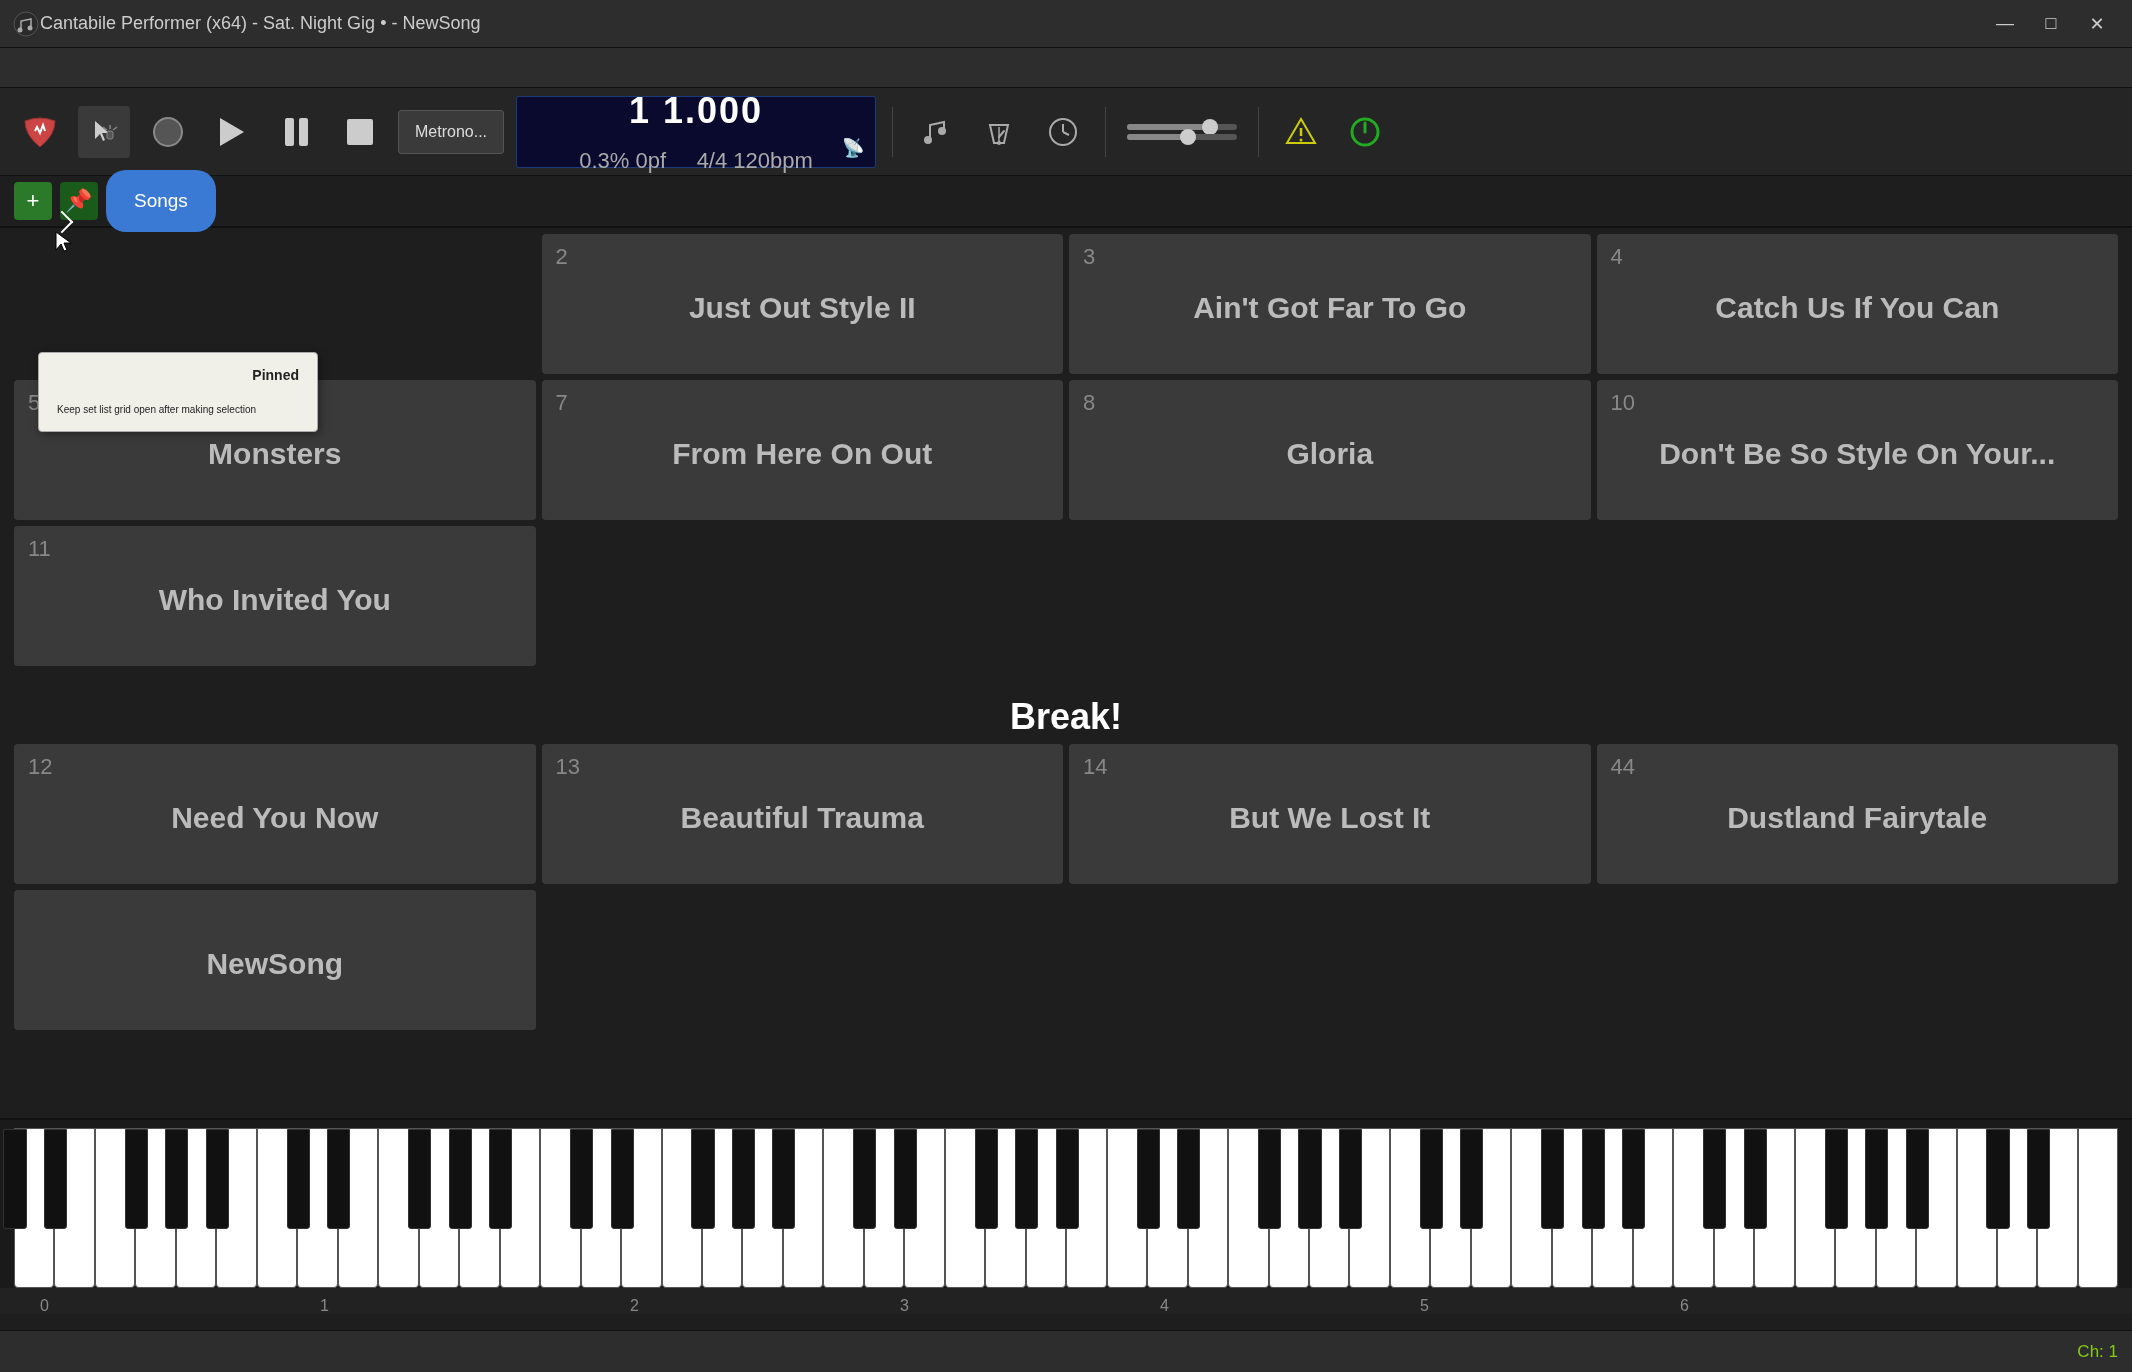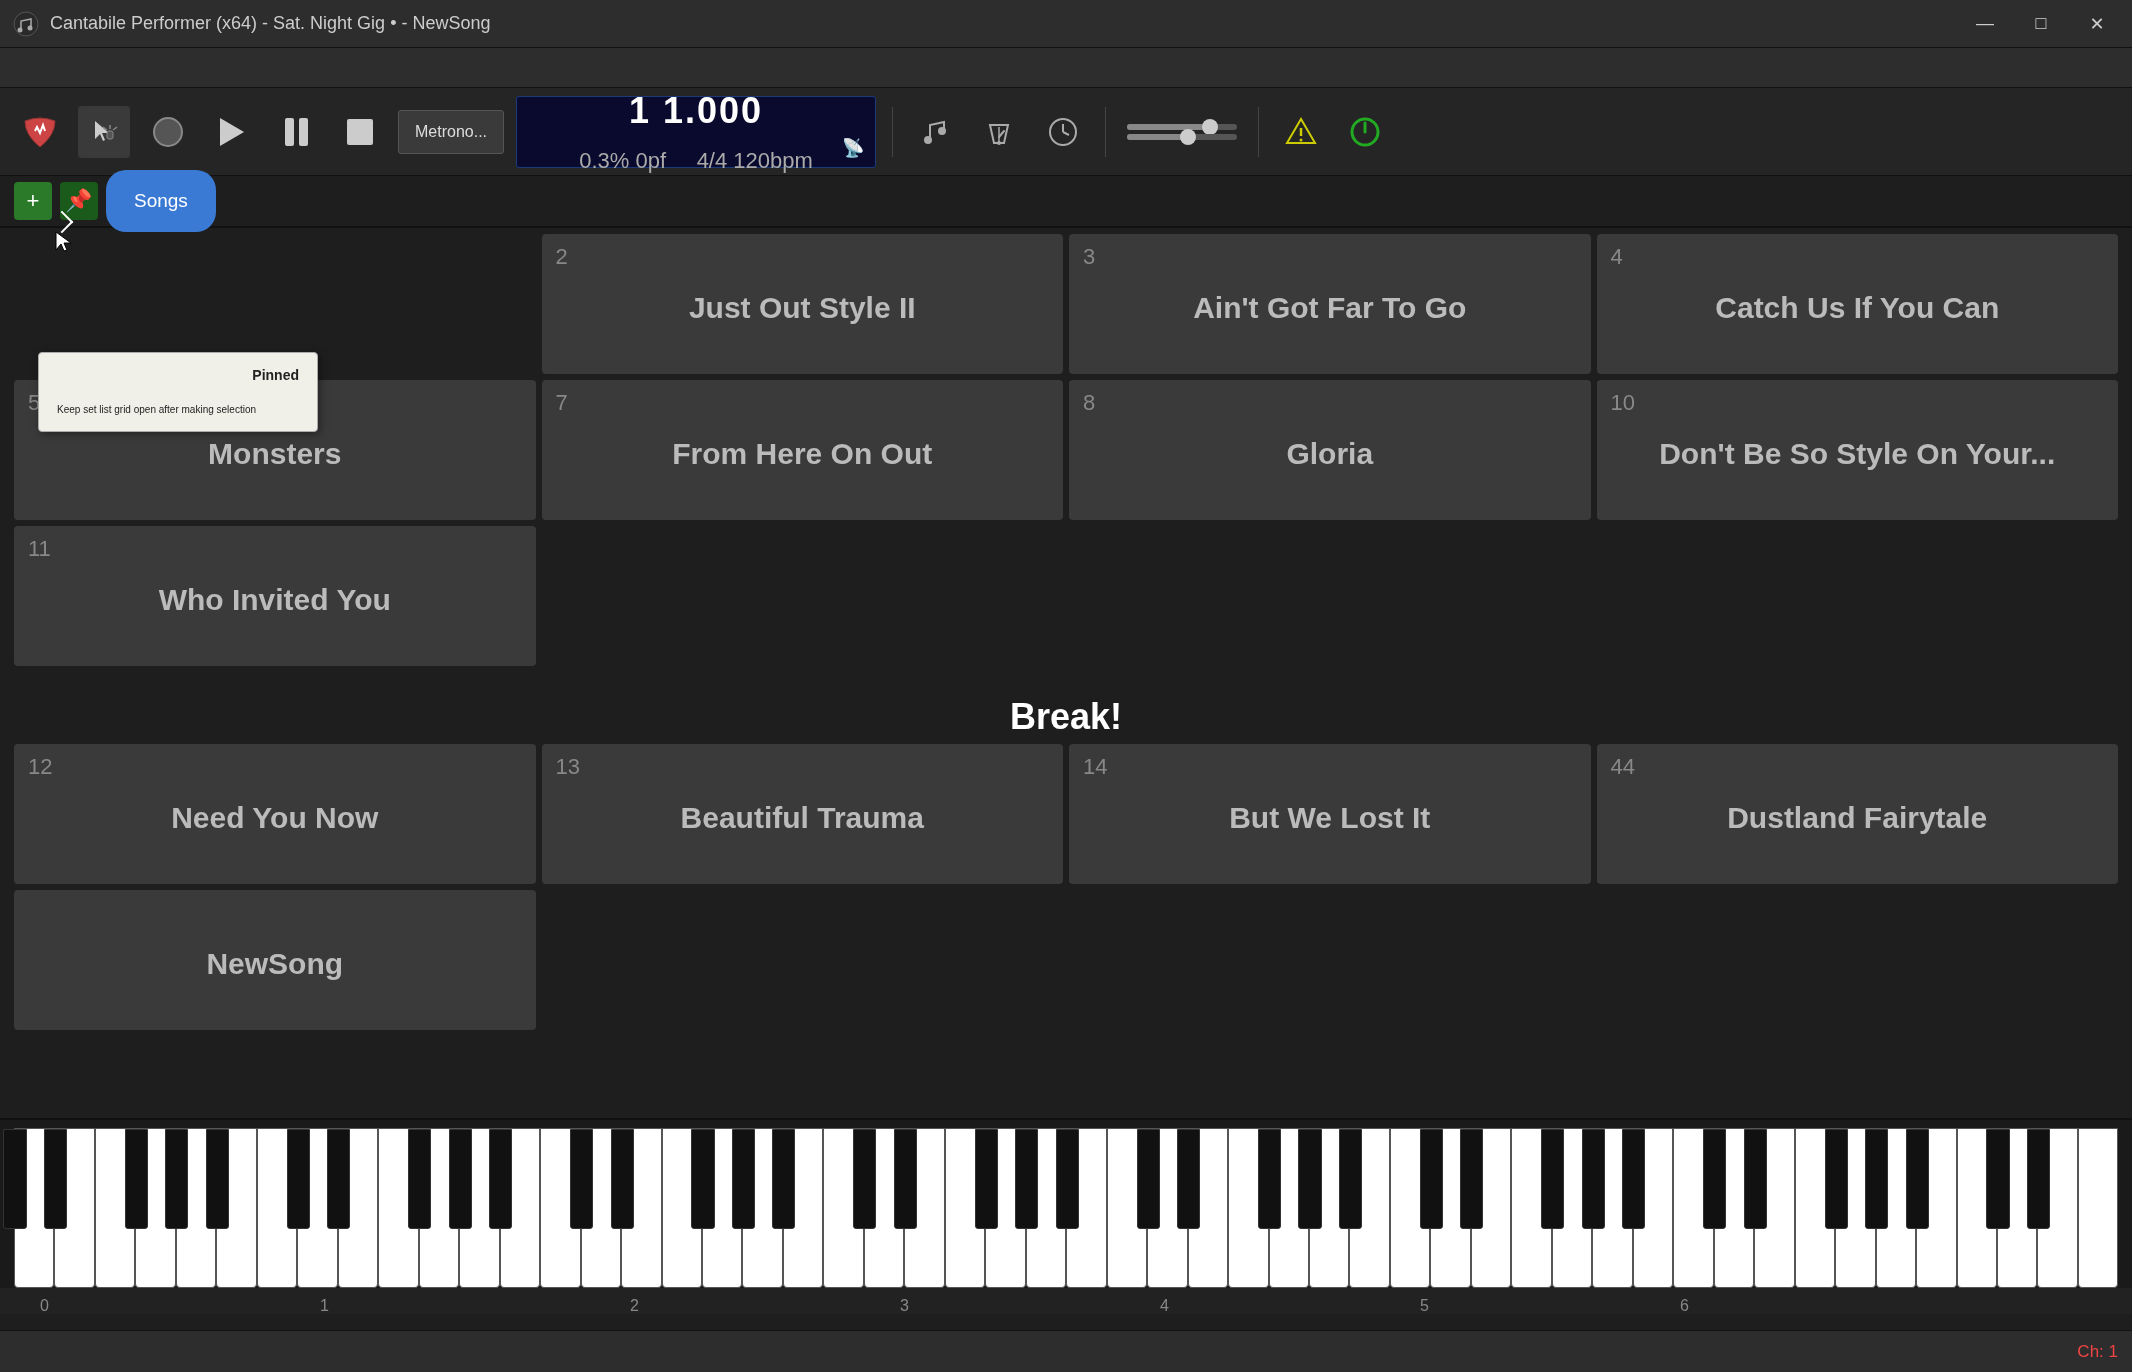--- a/index.html
+++ b/index.html
@@ -14,21 +14,20 @@
     }
 
     
     #titlebar {
       width: 100%;
       height: 48px;
       background: #2d2d2d;
       display: flex;
       align-items: center;
       padding: 0 12px;
-      gap: 10px;
       border-bottom: 1px solid #111;
     }
     #titlebar-icon {
       width: 28px; height: 28px;
       display: flex; align-items: center; justify-content: center;
     }
     #titlebar-icon svg { width: 26px; height: 26px; }
     #titlebar-title {
       font-size: 18px;
       color: #ccc;
@@ -366,21 +365,21 @@
       right: 0;
       height: 42px;
       background: #2d2d2d;
       display: flex;
       align-items: center;
       padding: 0 14px;
       border-top: 1px solid #111;
     }
     #channel-label {
       margin-left: auto;
-      color: #ef4444;
+      color: #84cc16;
       font-size: 17px;
     }
 
     
     #cursor-dot {
       position: absolute;
       left: 54px;
       top: 214px;
       width: 18px;
       height: 18px;

